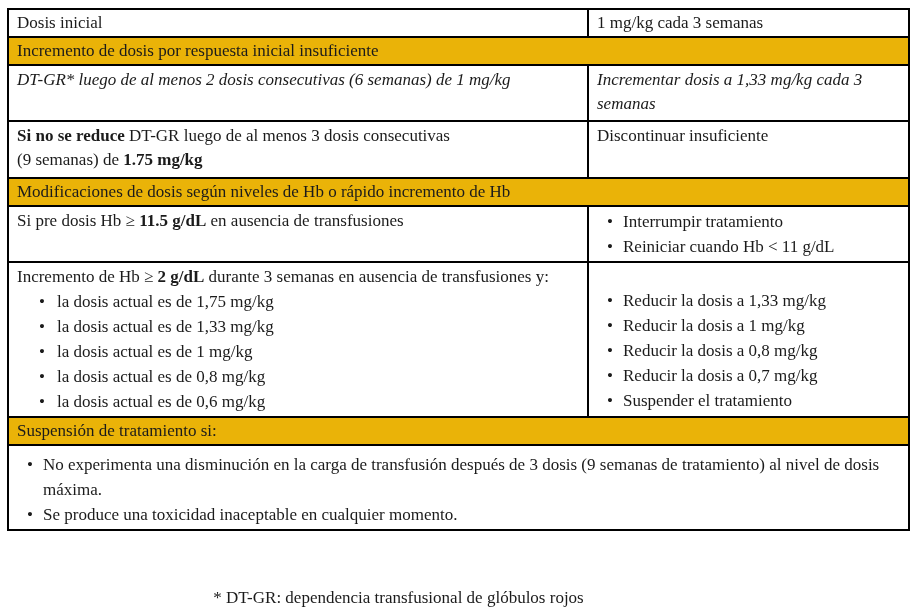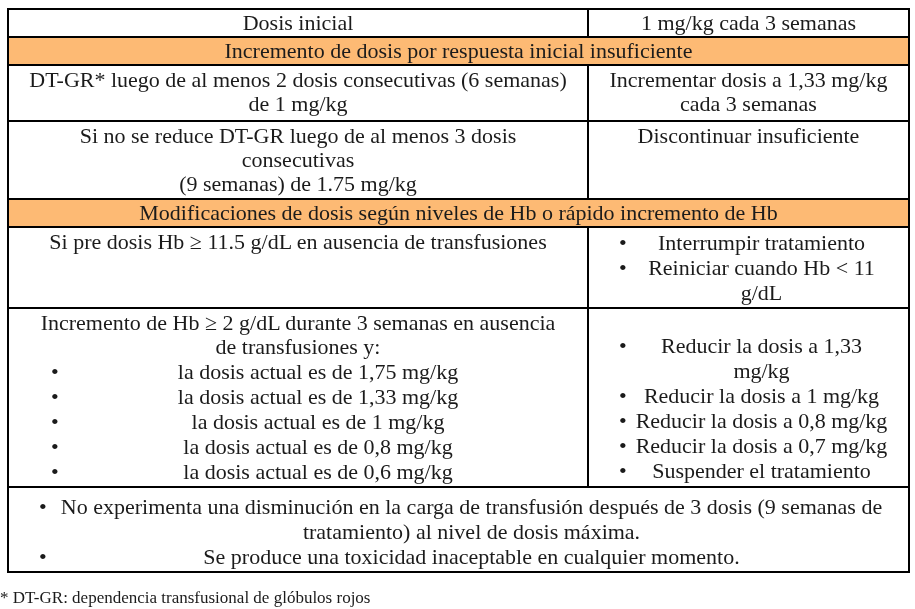--- a/index.html
+++ b/index.html
@@ -20,44 +20,43 @@
     position: absolute;
     left: 7px;
     top: 8px;
     width: 901px;
     border-collapse: collapse;
     table-layout: fixed;
   }
   .dose-table td {
     box-sizing: border-box;
     border: 2px solid #000000;
-    padding: 2px 20px;
-    font-size: 22px;
+    padding: 2px 8px;
+    font-size: 17px;
     line-height: 24px;
     vertical-align: top;
     word-wrap: break-word;
-    text-align: center;
   }
   .col-left  { width: 580px; }
   .col-right { width: 321px; }
 
   tr.row-initial td {
     height: 28px;
     vertical-align: middle;
     padding-top: 0;
     padding-bottom: 0;
   }
   tr.row-section td {
     height: 28px;
-    background: #fdba74;
+    background: #eab308;
     vertical-align: middle;
     padding-top: 1px;
     padding-bottom: 1px;
   }
-  tr.row-2line td { height: 56px; }
+  tr.row-2line td { height: 56px; font-style: italic; }
   tr.row-disc td  { height: 57px; }
   tr.row-hbhigh td { height: 50px; }
   tr.row-hbinc td  { height: 145px; }
   tr.row-susp td   { height: 82px; padding-top: 6px; }
 
   .bullet-list {
     margin: 0;
     padding: 0;
     list-style: none;
   }
@@ -70,27 +69,28 @@
     content: "\2022";
     position: absolute;
     left: 10px;
     top: 0;
   }
   .bullet-list.indent-lg li { padding-left: 40px; }
   .bullet-list.indent-lg li::before { left: 22px; }
 
   td.align-bottom { vertical-align: bottom; padding-bottom: 3px; }
 
-  b, .bold { font-weight: normal; }
+  b, .bold { font-weight: bold; }
 
   .footnote {
     position: absolute;
     left: 0;
     top: 587px;
     width: 797px;
+    text-align: center;
     font-size: 17px;
     line-height: 22px;
     color: #1b1b1b;
   }
 </style>
 </head>
 <body>
 
 <div class="doc">
 
@@ -150,20 +150,23 @@
           <ul class="bullet-list">
             <li>Reducir la dosis a 1,33 mg/kg</li>
             <li>Reducir la dosis a 1 mg/kg</li>
             <li>Reducir la dosis a 0,8 mg/kg</li>
             <li>Reducir la dosis a 0,7 mg/kg</li>
             <li>Suspender el tratamiento</li>
           </ul>
         </td>
       </tr>
 
+      <tr class="row-section">
+        <td colspan="2">Suspensión de tratamiento si:</td>
+      </tr>
 
       <tr class="row-susp">
         <td colspan="2">
           <ul class="bullet-list">
             <li>No experimenta una disminución en la carga de transfusión después de 3 dosis (9 semanas de tratamiento) al nivel de dosis máxima.</li>
             <li>Se produce una toxicidad inaceptable en cualquier momento.</li>
           </ul>
         </td>
       </tr>
 

